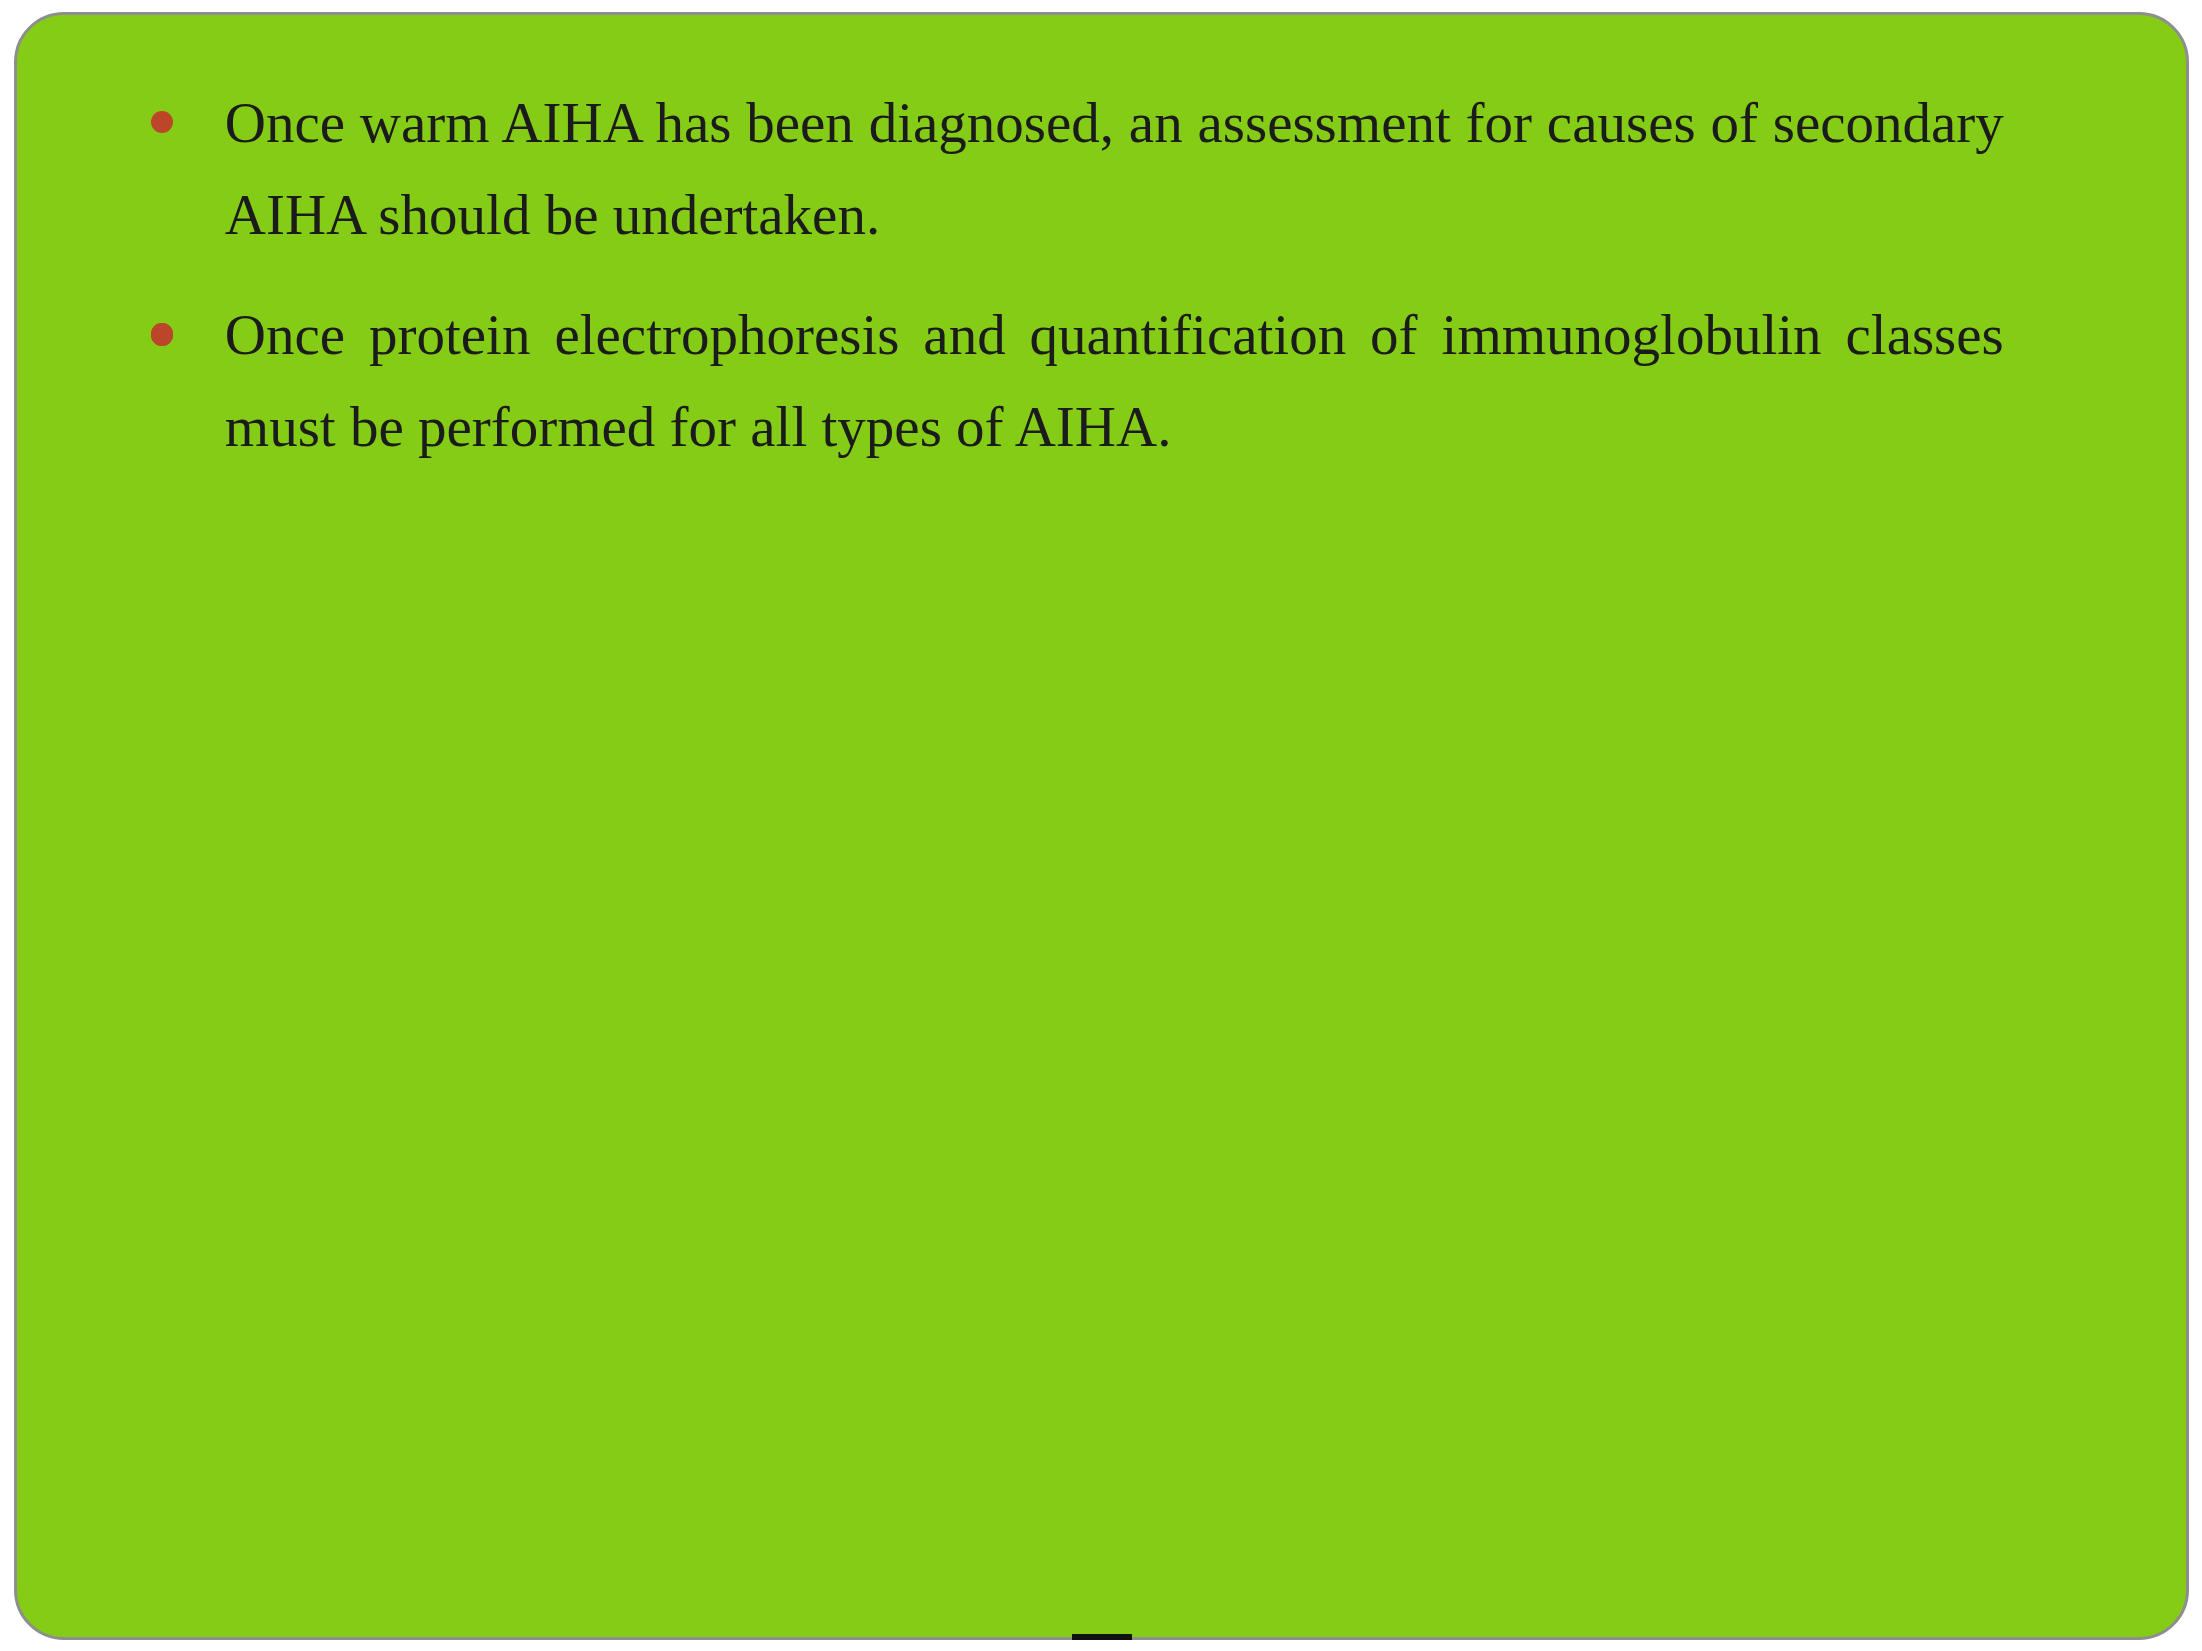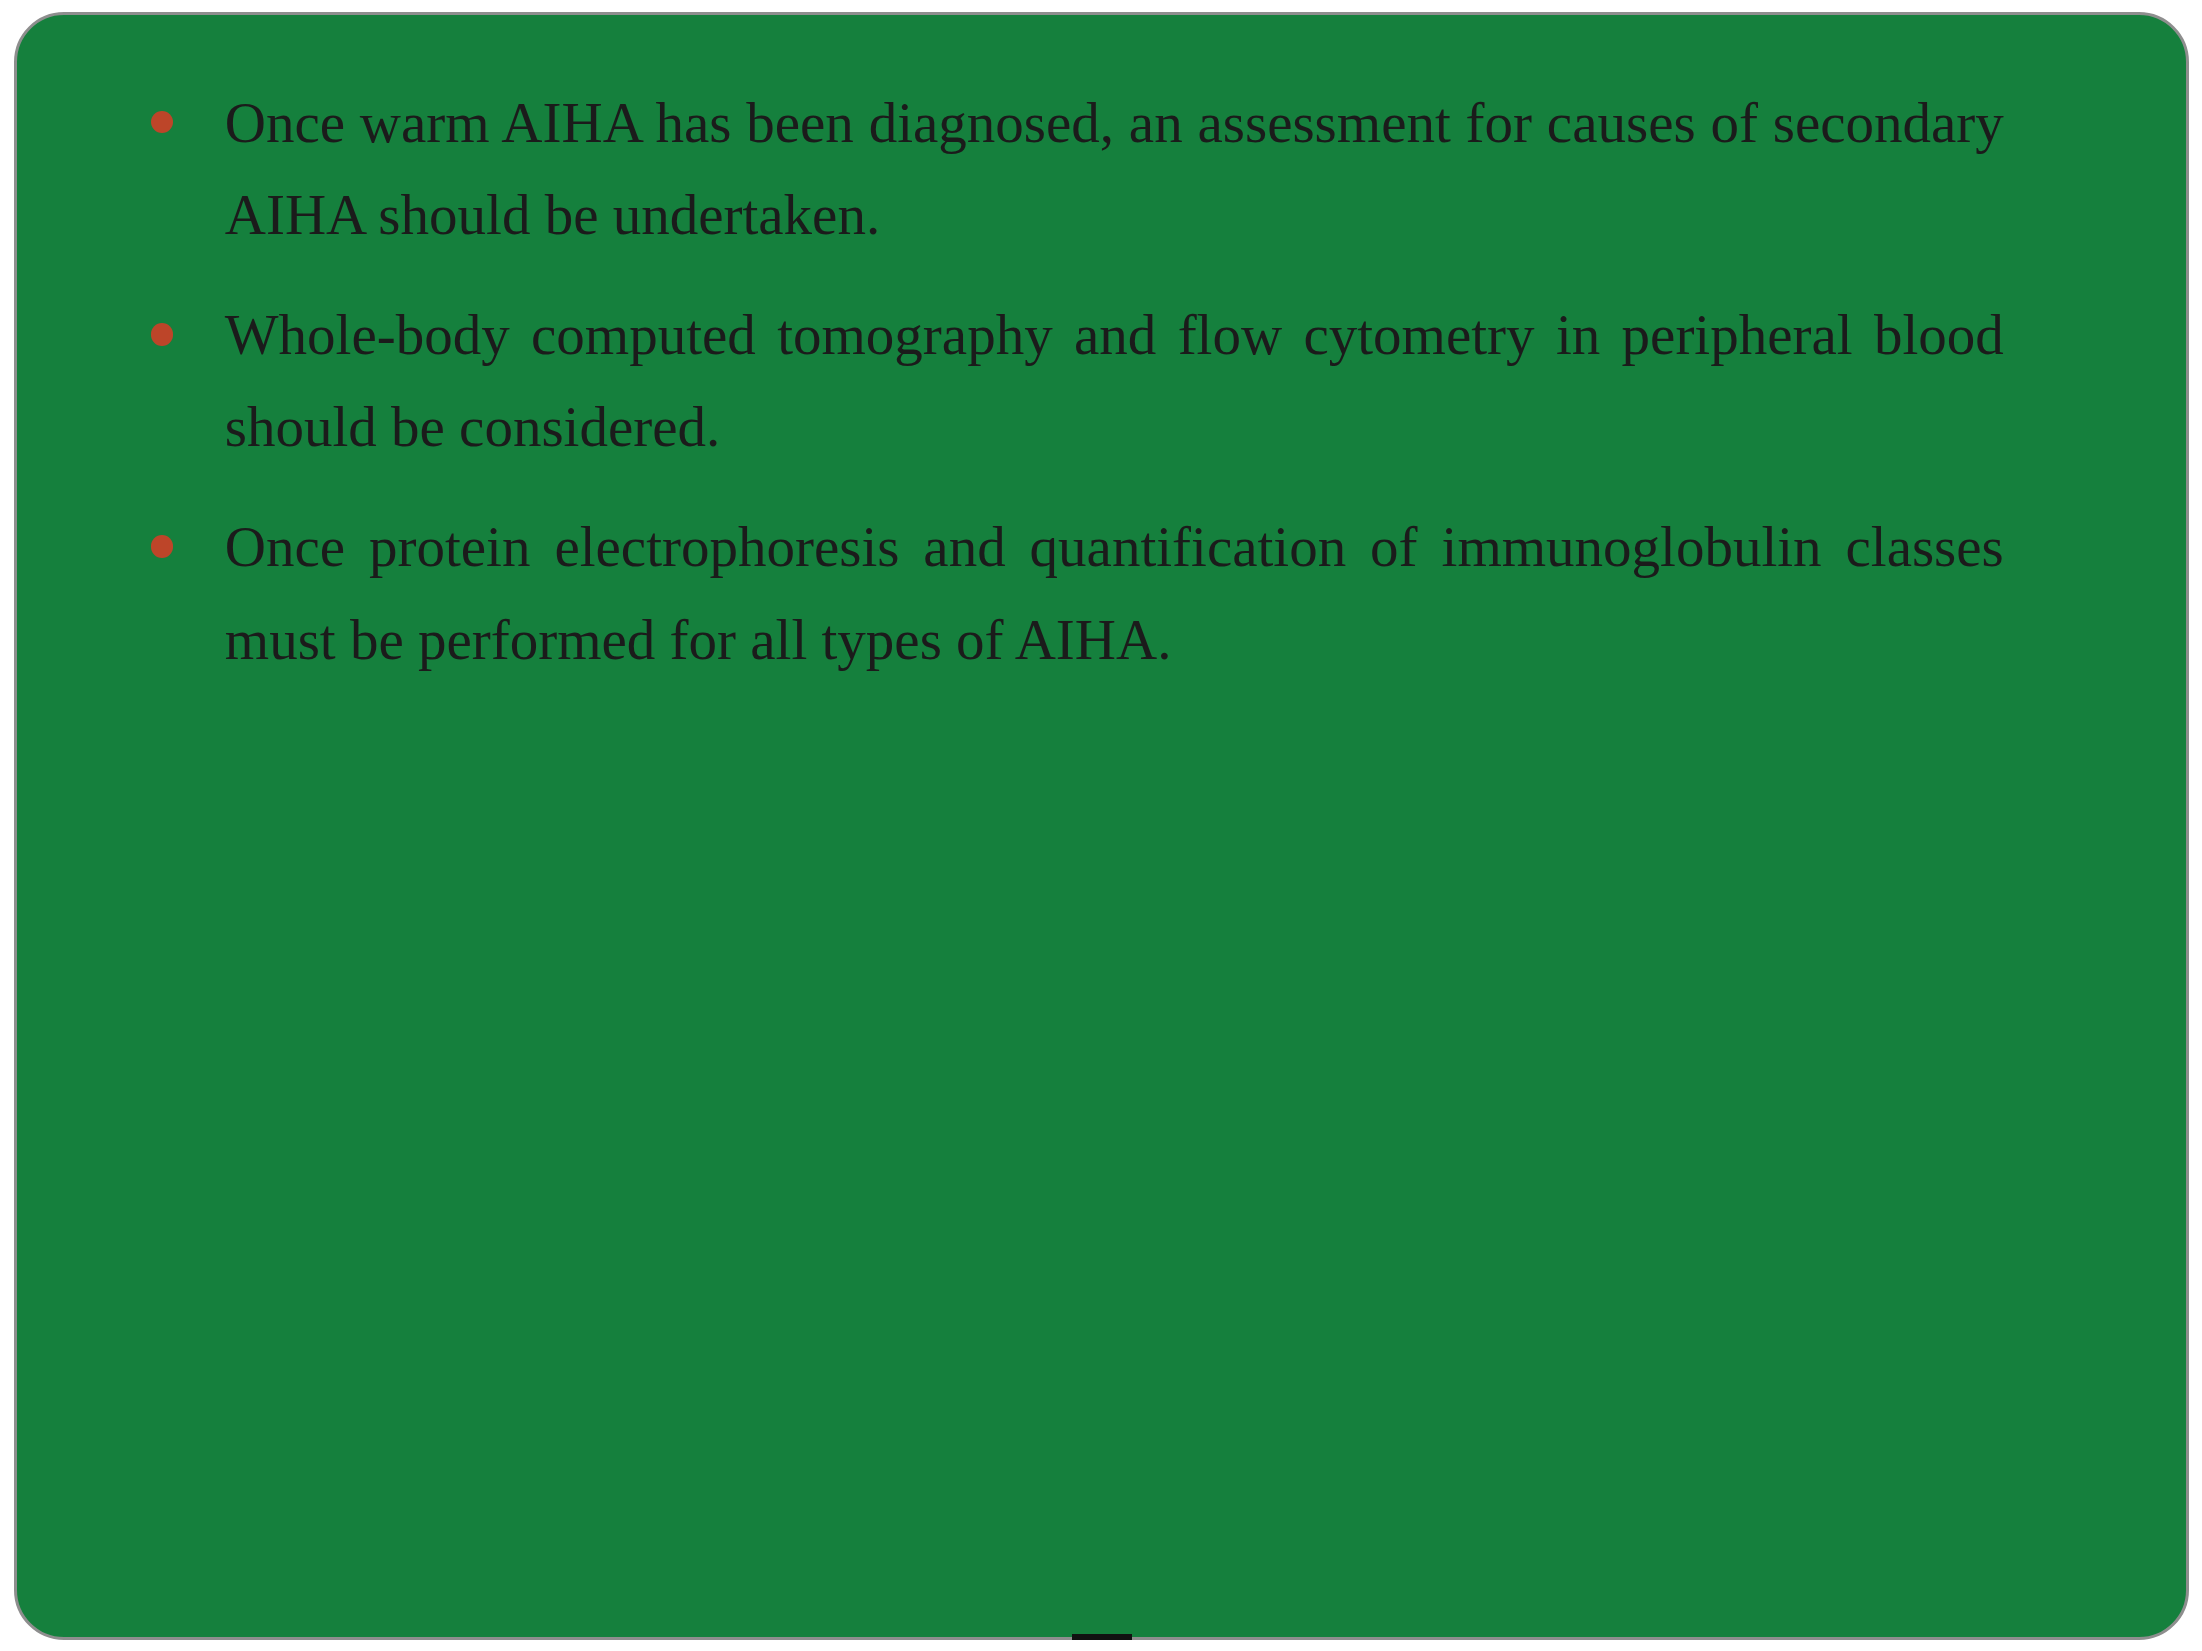--- a/index.html
+++ b/index.html
@@ -13,21 +13,21 @@
     height: 1652px;
     position: relative;
     font-family: "Liberation Serif", serif;
   }
   .slide {
     position: absolute;
     left: 13.8px;
     top: 12px;
     right: 13.8px;
     bottom: 12px;
-    background: #15803d;
+    background: #84cc16;
     border: 3.4px solid var(--border, #8e8e8e);
     border-radius: 50px;
   }
   .content {
     padding: 62px 129px 0 129px;
   }
   ul.bullet-list {
     list-style: none;
     margin: 0;
     padding: 0;
@@ -69,21 +69,20 @@
 
 <div class="slide">
   <div class="content">
     <ul class="bullet-list">
       <li class="bullet-item">
         <span class="dot"></span>
         <span>Once warm AIHA has been diagnosed, an assessment for causes of secondary AIHA should be undertaken.</span>
       </li>
       <li class="bullet-item">
         <span class="dot"></span>
-        <span>Whole-body computed tomography and flow cytometry in peripheral blood should be considered.</span>
       </li>
       <li class="bullet-item">
         <span class="dot"></span>
         <span>Once protein electrophoresis and quantification of immunoglobulin classes must be performed for all types of AIHA.</span>
       </li>
     </ul>
   </div>
   <div class="bottom-mark"></div>
 </div>
 

